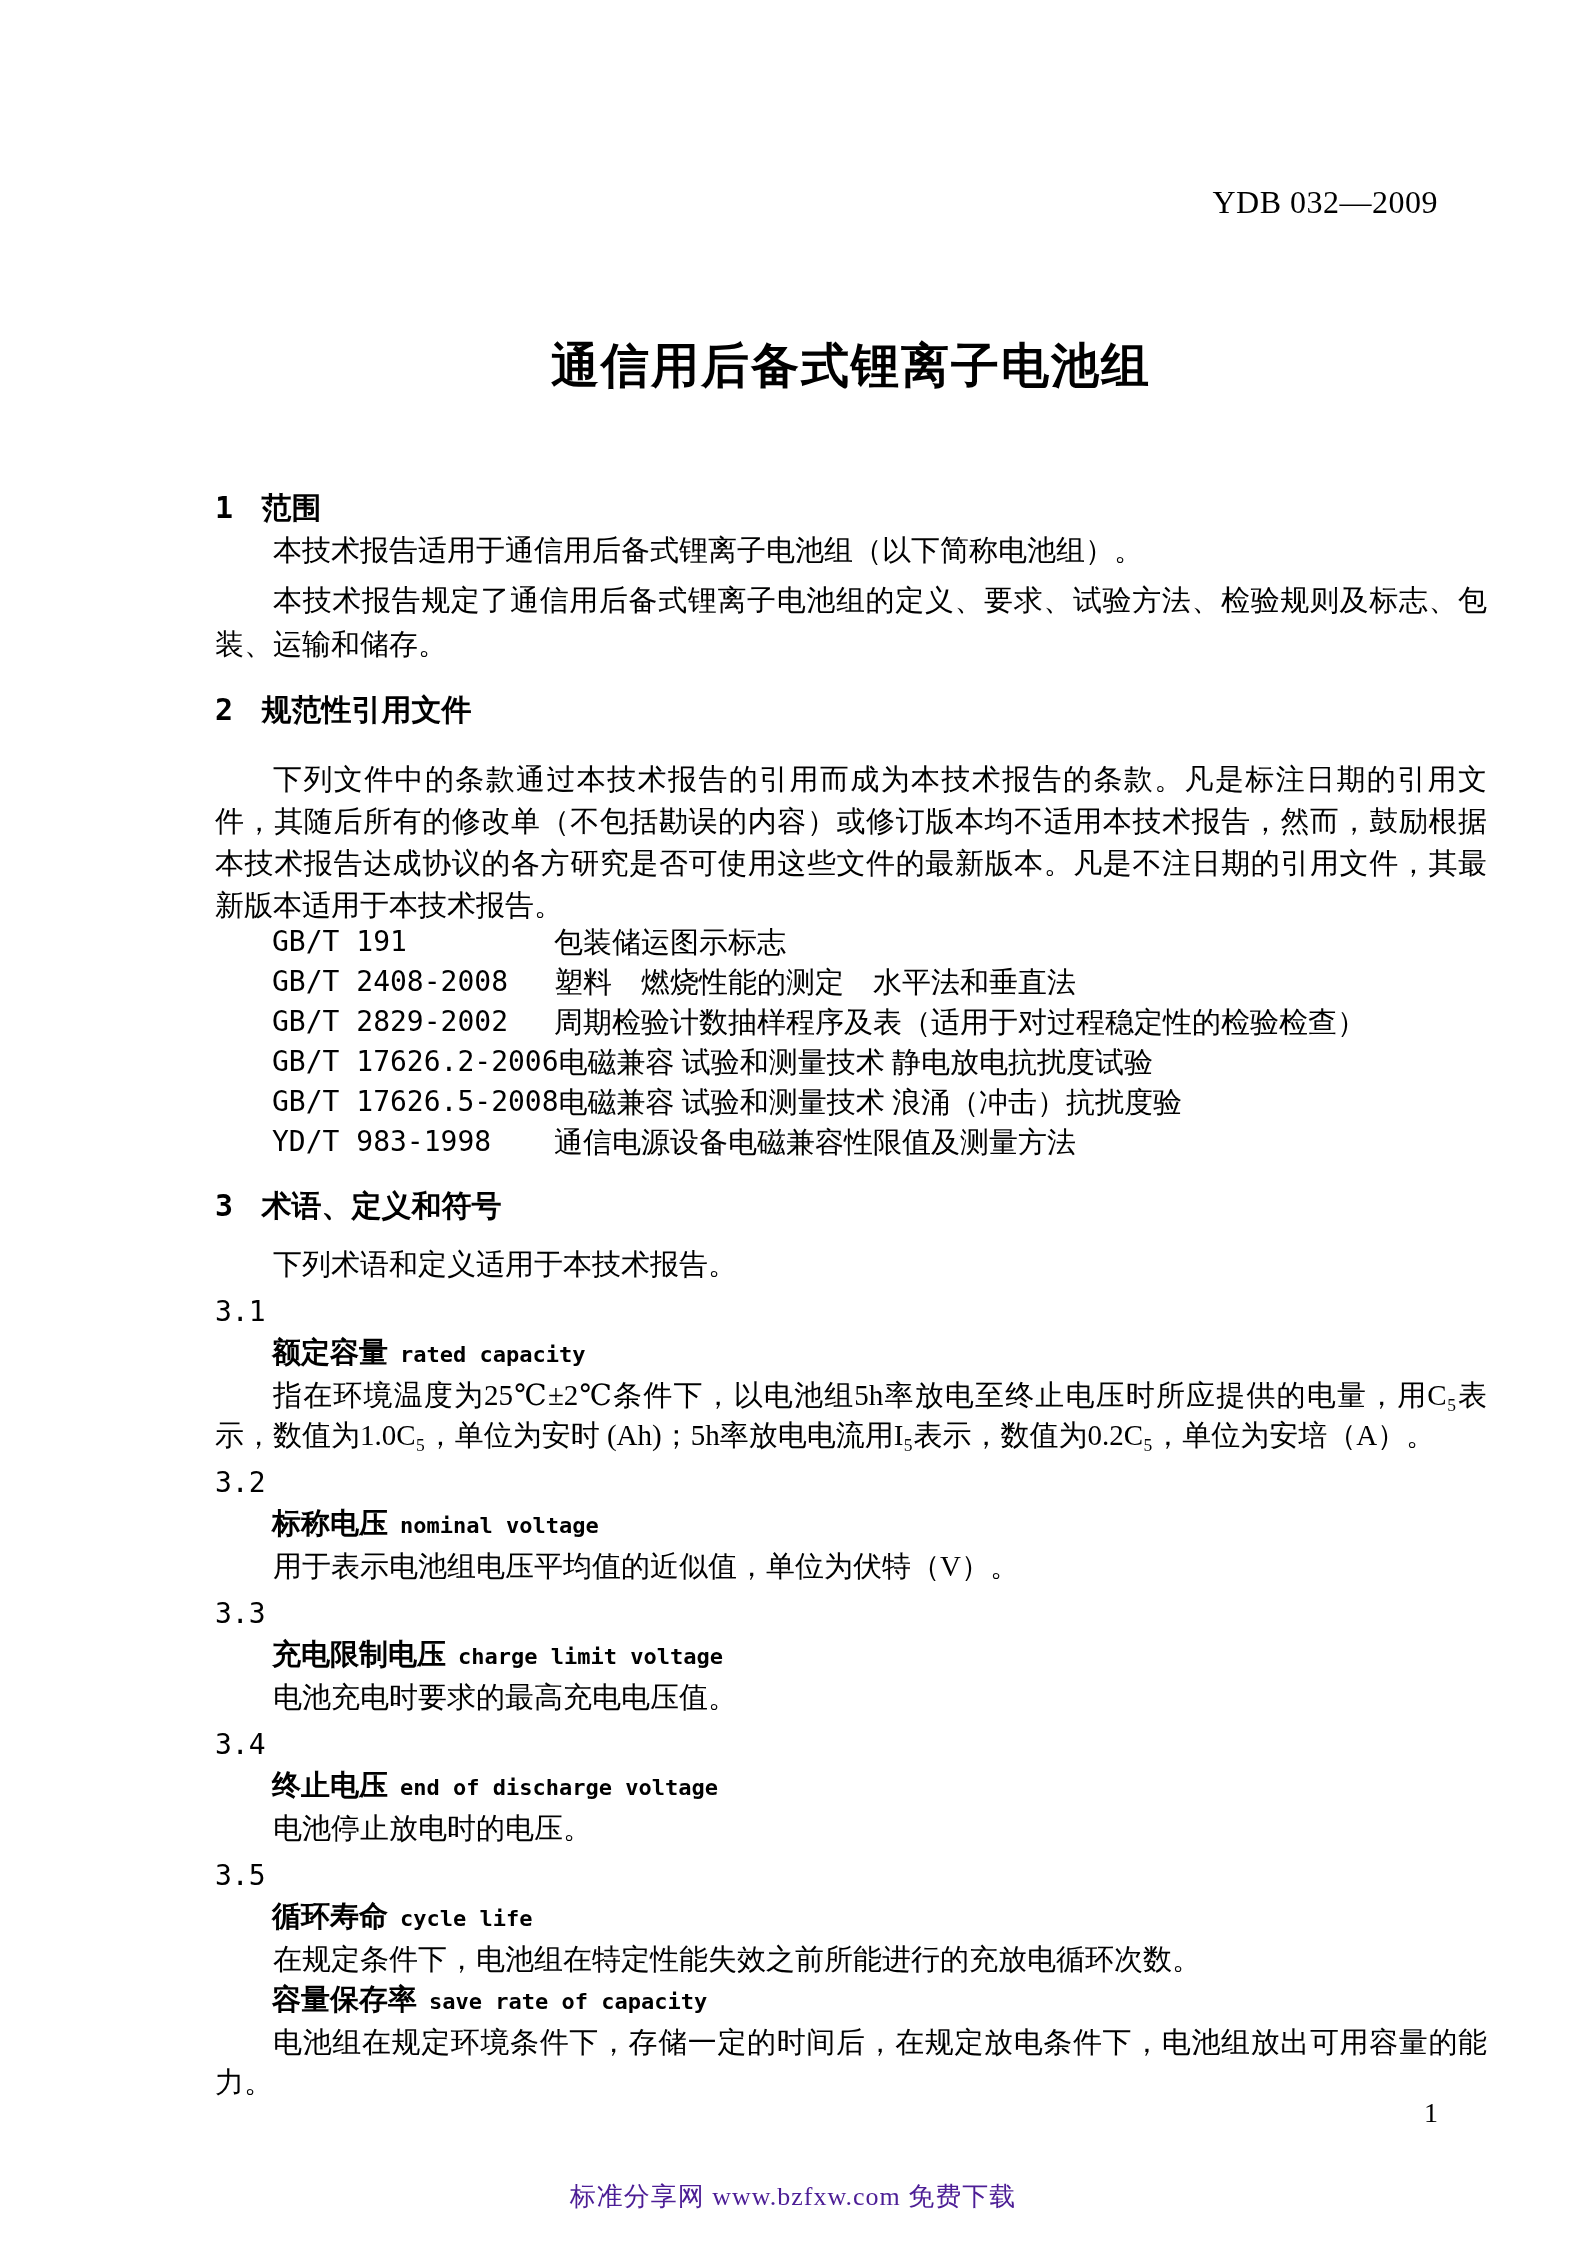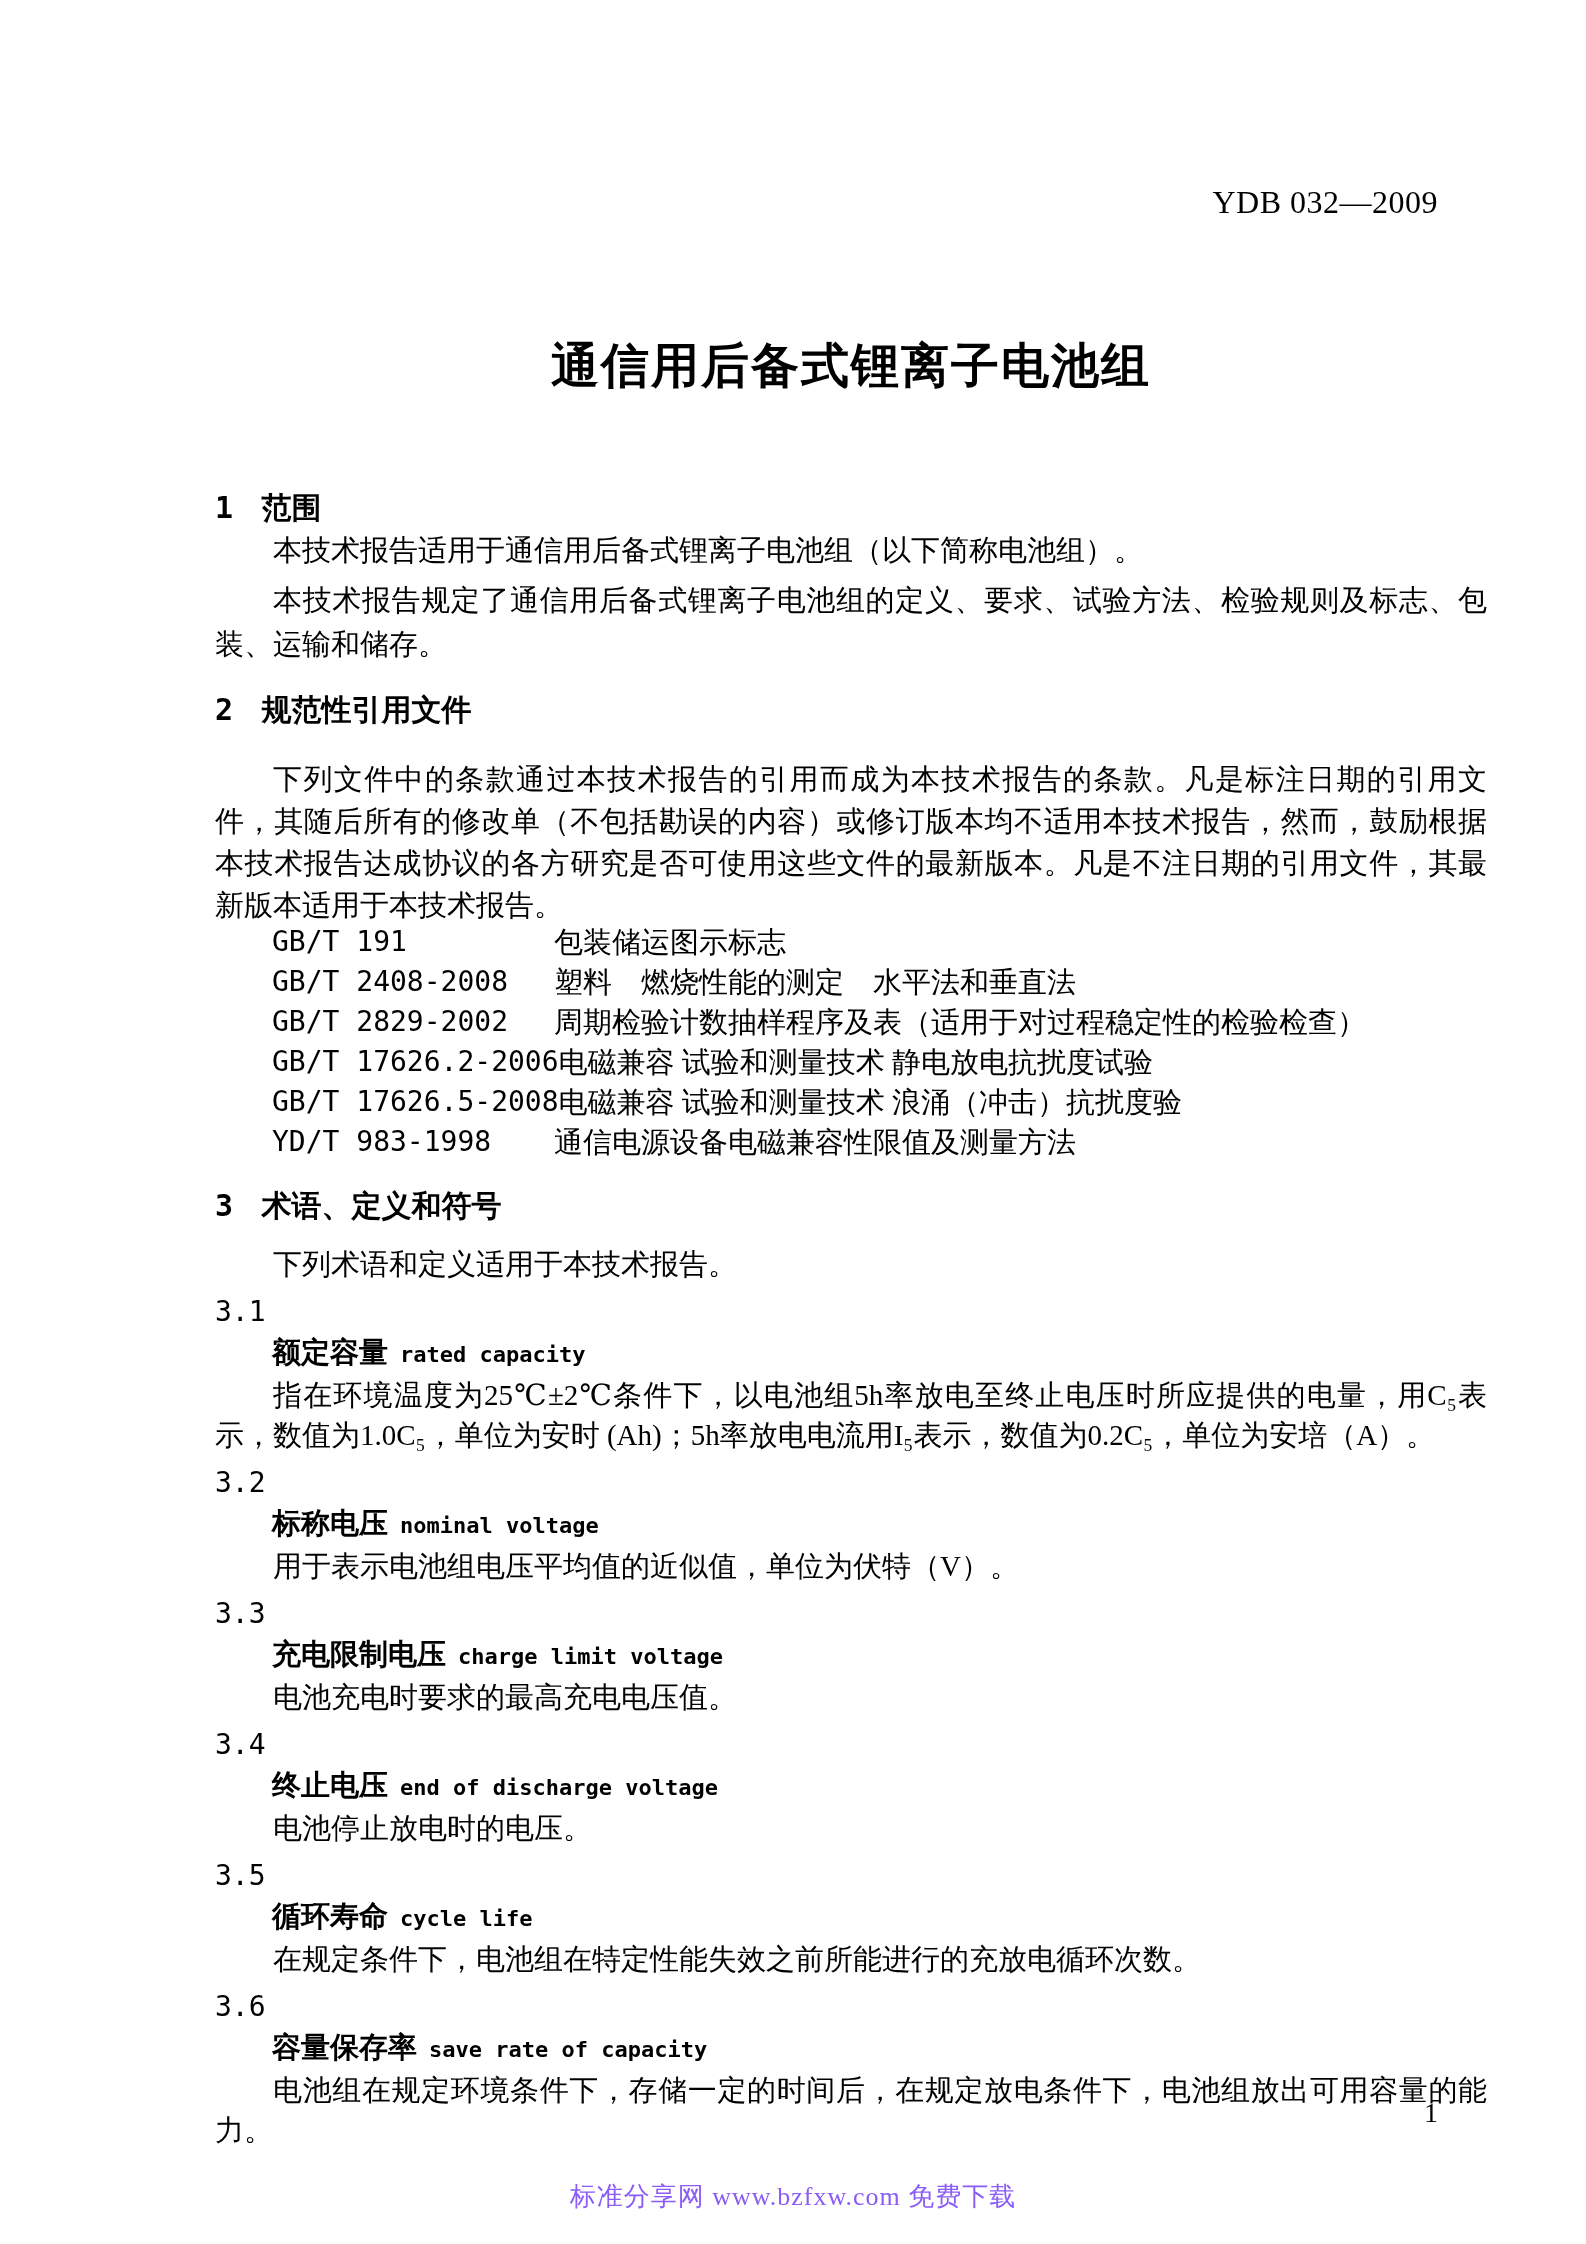--- a/index.html
+++ b/index.html
@@ -94,21 +94,21 @@
   }
   .page-number {
     position:absolute;
     top:2098px; right:148px;
     font-size:28px; line-height:30px;
   }
   .page-footer {
     position:absolute;
     top:2180px; left:0; width:100%;
     text-align:center;
-    color:#8b5cf6;
+    color:#4c1d95;
     font-size:26px; line-height:34px;
     letter-spacing:1px;
   }
 </style>
 </head>
 <body>
 
 <div class="page">
 
   <div class="running-header">YDB 032—2009</div>
@@ -178,21 +178,20 @@
       <p class="term-def">电池停止放电时的电压。</p>
     </div>
 
     <div>
       <div class="term-num">3.5</div>
       <div class="term-head"><span class="term-zh">循环寿命</span><span class="term-en">cycle life</span></div>
       <p class="term-def">在规定条件下，电池组在特定性能失效之前所能进行的充放电循环次数。</p>
     </div>
 
     <div>
-      <div class="term-num">3.6</div>
       <div class="term-head"><span class="term-zh">容量保存率</span><span class="term-en">save rate of capacity</span></div>
       <p class="term-def">电池组在规定环境条件下，存储一定的时间后，在规定放电条件下，电池组放出可用容量的能力。</p>
     </div>
 
   </div>
 
   <div class="page-number">1</div>
   <div class="page-footer">标准分享网 www.bzfxw.com 免费下载</div>
 
 </div>

